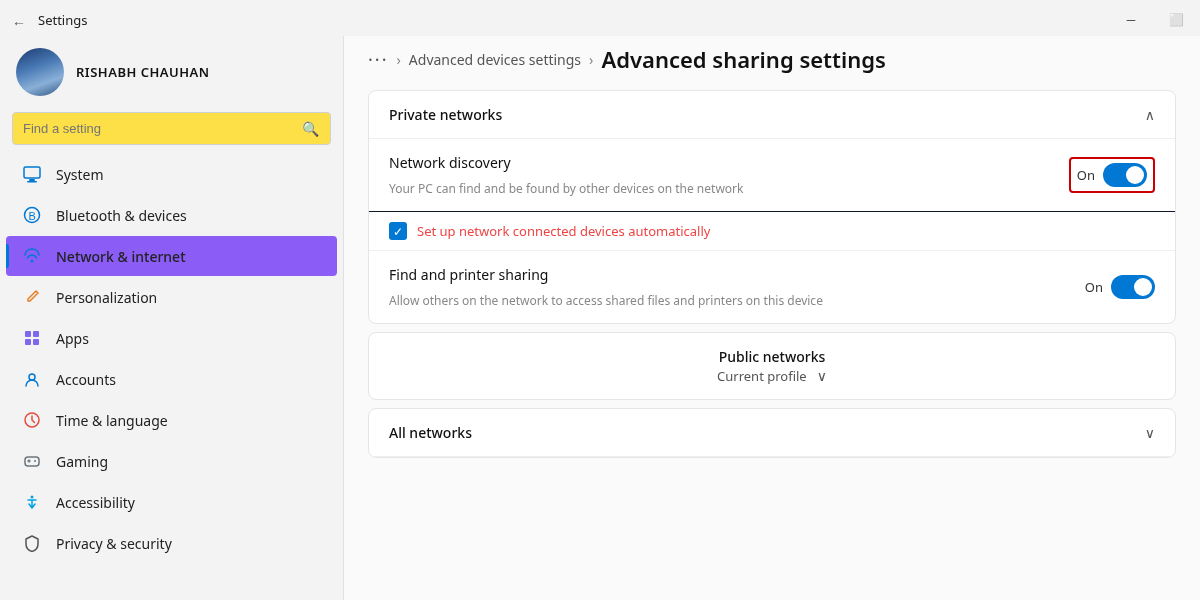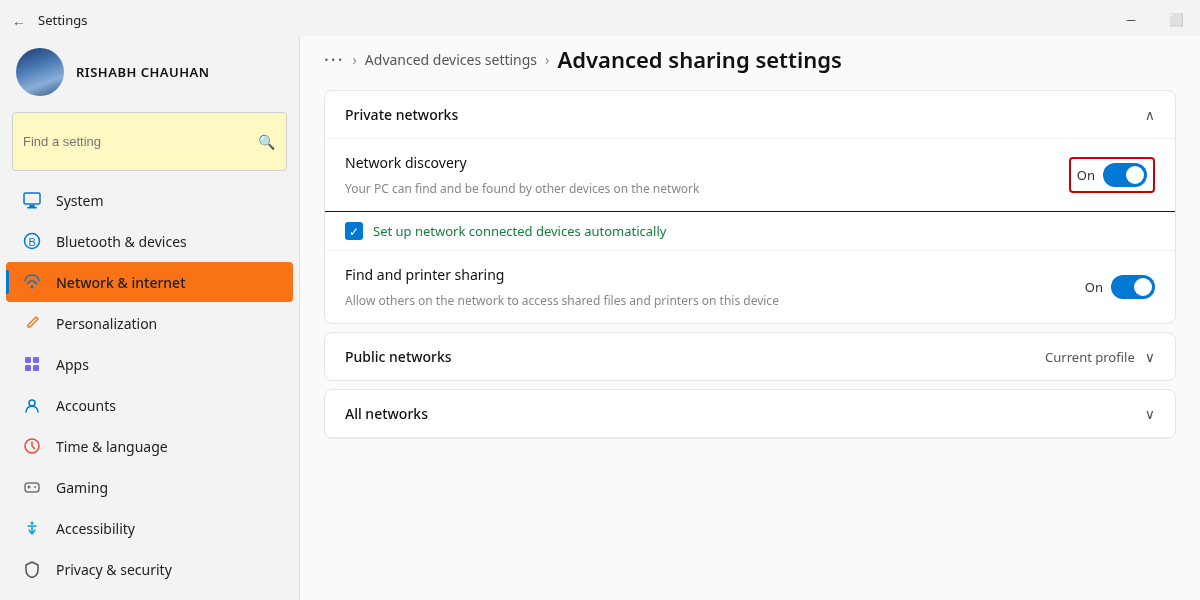--- a/index.html
+++ b/index.html
@@ -52,21 +52,21 @@
       cursor: pointer;
       margin-right: 4px;
     }
     .main-layout {
       display: flex;
       flex: 1;
       overflow: hidden;
     }
     
     .sidebar {
-      width: 300px;
+      width: 344px;
       background: #f3f3f3;
       display: flex;
       flex-direction: column;
       padding: 0;
       overflow-y: auto;
       border-right: 1px solid #e0e0e0;
       flex-shrink: 0;
     }
     .user-section {
       display: flex;
@@ -91,24 +91,24 @@
     .username {
       font-size: 13px;
       font-weight: 600;
       color: #111;
       letter-spacing: 0.5px;
     }
     .search-box {
       margin: 0 12px 8px 12px;
       display: flex;
       align-items: center;
-      background: #fef9c3;
+      background: #fde047;
       border: 1px solid #d0d0d0;
       border-radius: 4px;
-      padding: 19px 10px;
+      padding: 6px 10px;
       gap: 20px;
     }
     .search-input {
       border: none;
       outline: none;
       background: transparent;
       font-size: 13px;
       color: #333;
       flex: 1;
     }
@@ -123,21 +123,21 @@
       gap: 14px;
       padding: 10px 16px;
       cursor: pointer;
       border-radius: 4px;
       margin: 1px 6px;
       font-size: 14px;
       color: #222;
       position: relative;
     }
     .nav-item.active {
-      background: #f97316;
+      background: #8b5cf6;
       font-weight: 500;
     }
     .nav-item.active::before {
       content: '';
       position: absolute;
       left: 0;
       top: 50%;
       transform: translateY(-50%);
       width: 3px;
       height: 60%;
@@ -294,28 +294,29 @@
       align-items: center;
       justify-content: center;
       flex-shrink: 0;
     }
     .checkbox-check {
       color: #fff;
       font-size: 12px;
     }
     .checkbox-label {
       font-size: 13px;
-      color: #15803d;
+      color: #ef4444;
     }
     .public-header {
       display: flex;
       align-items: center;
       justify-content: space-between;
       padding: 14px 20px;
       cursor: pointer;
+      flex-direction: column;
     }
     .public-right {
       display: flex;
       align-items: center;
       gap: 10px;
     }
     .profile-label {
       font-size: 13px;
       color: #555;
     }

